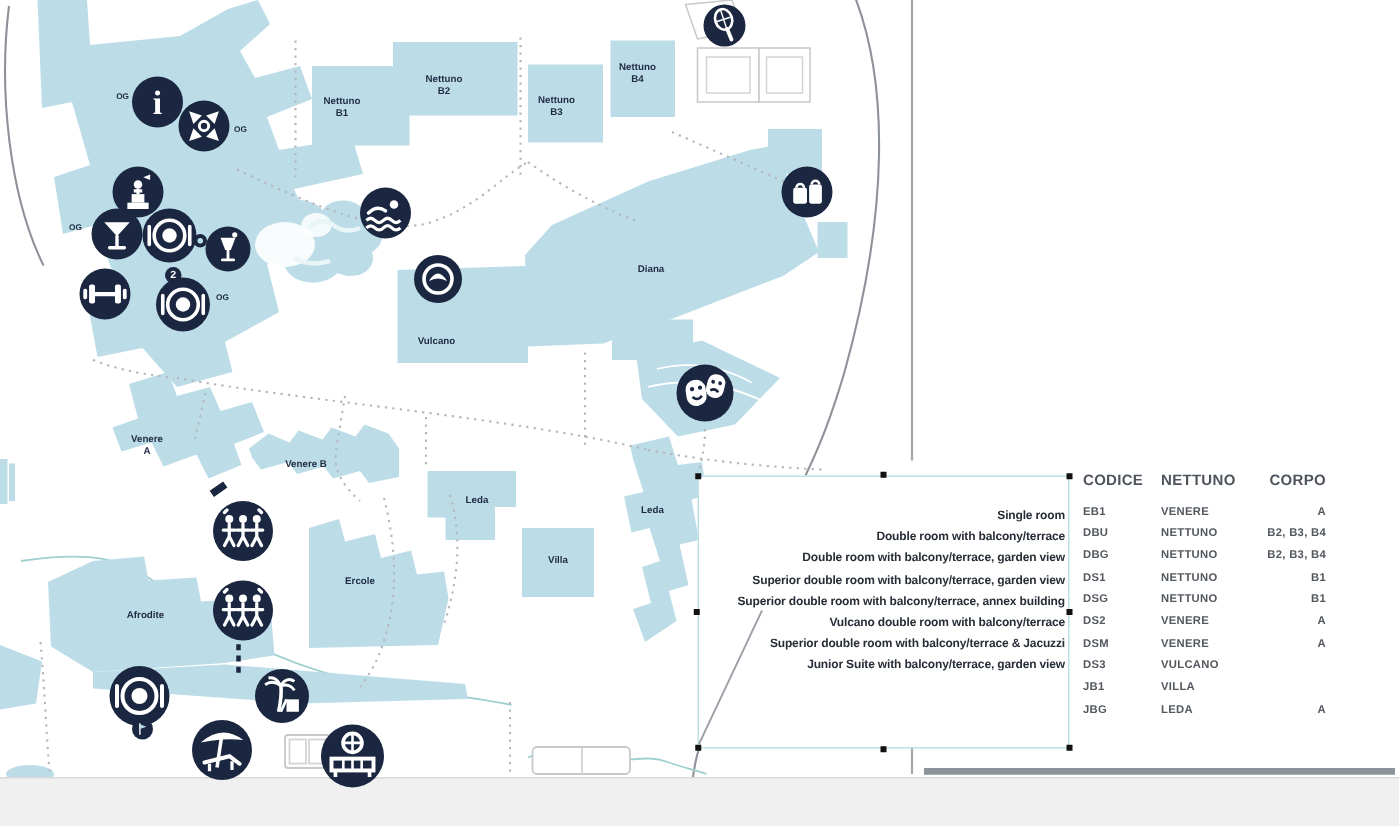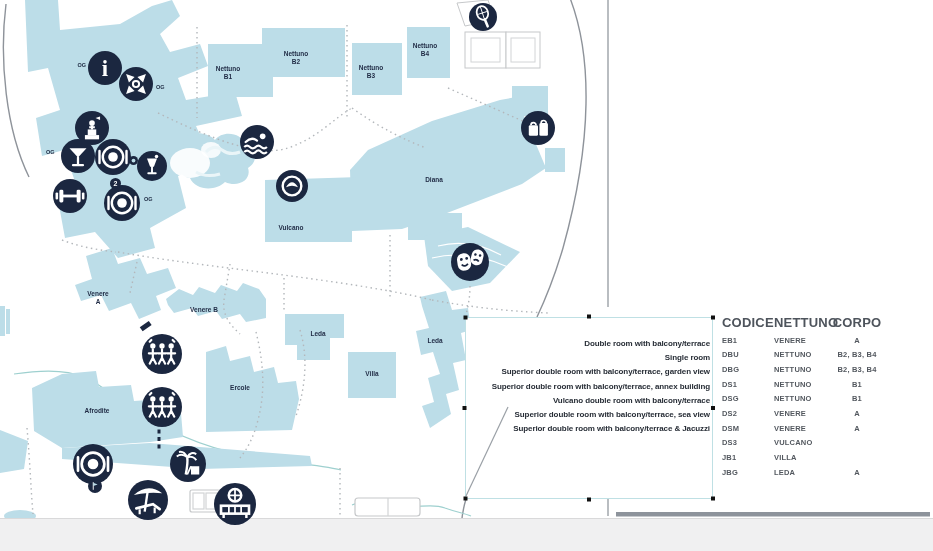--- a/index.html
+++ b/index.html
@@ -13,23 +13,23 @@
       align-items:center;justify-content:center;}
   .ic svg{width:100%;height:100%;}
   .badge{position:absolute;border-radius:50%;background:#1b2740;display:flex;
       align-items:center;justify-content:center;color:#fff;font-weight:bold;}
   
   #room-list{position:absolute;left:465px;top:317px;width:245px;padding-top:20px;}
   #room-list div{font-size:8px;font-weight:bold;color:#272d36;line-height:14.2px;
       text-align:right;letter-spacing:-0.1px;white-space:nowrap;}
   #code-table{position:absolute;left:722px;top:318px;display:grid;
       grid-template-columns:52px 56px 54px;grid-auto-rows:14.7px;align-items:center;}
-  #code-table .hd{font-size:13px;font-weight:bold;color:#4e545c;letter-spacing:.2px;height:20px;}
+  #code-table .hd{font-size:10px;font-weight:bold;color:#4e545c;letter-spacing:.2px;height:20px;}
   #code-table .cl{font-size:7.5px;font-weight:bold;color:#53585f;letter-spacing:.2px;}
-  #code-table .c3{text-align:center;}
+  #code-table .c3{text-align:right;}
 </style>
 </head>
 <body>
 
 <div id="stage">
 
   <svg id="map-svg" width="933" height="551" viewBox="0 0 933 551">
 
     <g stroke="#8e939a" stroke-width="1.4" fill="none">
       <path d="M6,4 C-1,60 6,130 29,177"></path>
@@ -327,27 +327,28 @@
     <svg viewBox="0 0 24 24">
         <circle cx="12" cy="7" r="3.6" fill="none" stroke="#fff" stroke-width="1.4"></circle>
         <path d="M12,3.4 V10.6 M8.4,7 H15.6" stroke="#fff" stroke-width="1"></path>
         <rect x="4" y="13" width="16" height="4.5" fill="none" stroke="#fff" stroke-width="1.5"></rect>
         <path d="M8.5,13 v4.5 M12,13 v4.5 M15.5,13 v4.5" stroke="#fff" stroke-width="1"></path>
         <path d="M5.5,17.5 v2.5 M18.5,17.5 v2.5" stroke="#fff" stroke-width="1.4"></path>
       </svg>
   </div>
 
   <div id="room-list">
+    <div>Single room</div>
     <div>Double room with balcony/terrace</div>
-    <div>Single room</div>
+    <div>Double room with balcony/terrace, garden view</div>
     <div>Superior double room with balcony/terrace, garden view</div>
     <div>Superior double room with balcony/terrace, annex building</div>
     <div>Vulcano double room with balcony/terrace</div>
-    <div>Superior double room with balcony/terrace, sea view</div>
     <div>Superior double room with balcony/terrace &amp; Jacuzzi</div>
+    <div>Junior Suite with balcony/terrace, garden view</div>
   </div>
 
   <div id="code-table">
     <div class="hd">CODICE</div>
     <div class="hd">NETTUNO</div>
     <div class="hd c3">CORPO</div>
 
     <div class="cl">EB1</div>
     <div class="cl">VENERE</div>
     <div class="cl c3">A</div>

